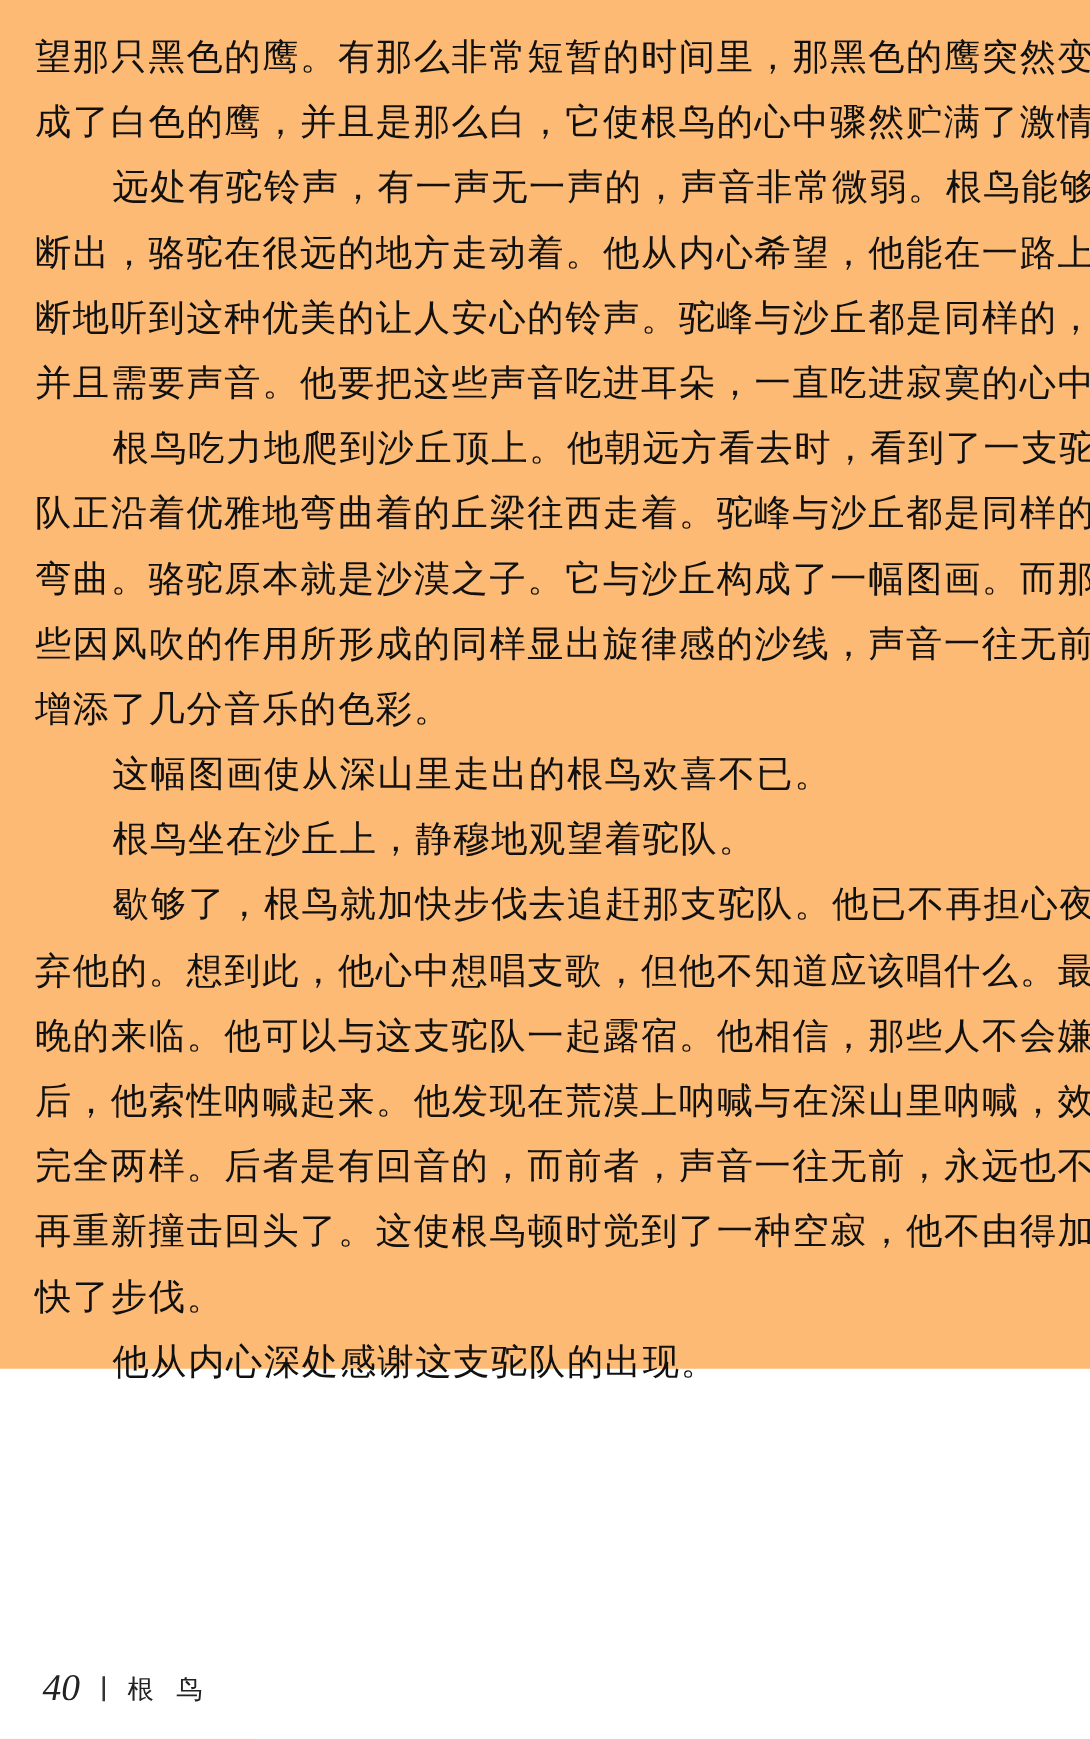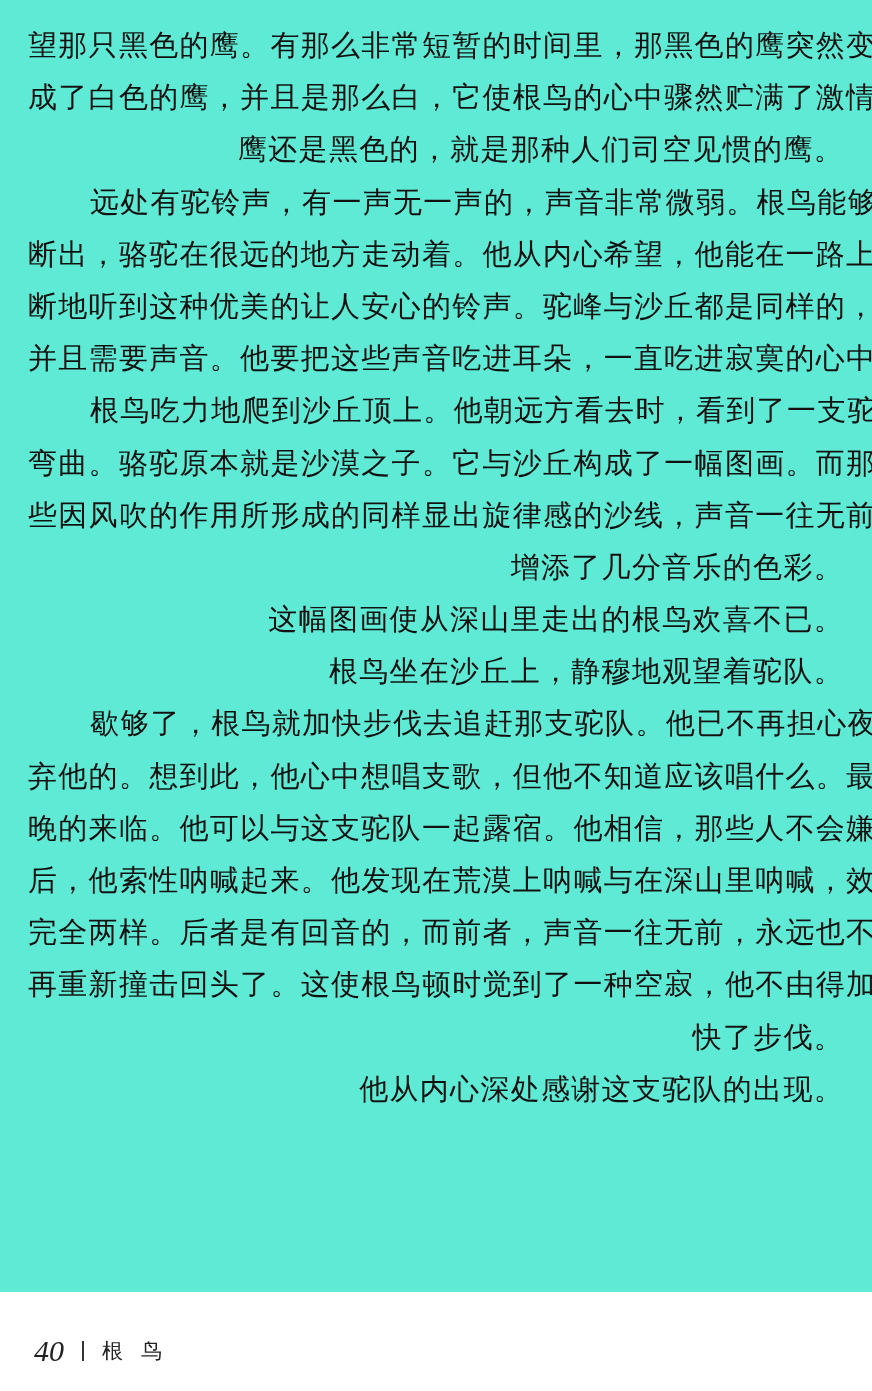--- a/index.html
+++ b/index.html
@@ -1,17 +1,17 @@
 <!DOCTYPE html>
 <html><head>
 <meta charset="utf-8">
 <style>
   html, body { margin: 0; padding: 0; background: #ffffff; }
   body { width: 872px; height: 1391px; position: relative; overflow: hidden; }
-  .page { position: absolute; left: 0; top: 0; width: 872px; height: 1292px; background: #5eead4; text-align: right; }
+  .page { position: absolute; left: 0; top: 0; width: 872px; height: 1095px; background: #fdba74; }
   .body-text {
     position: absolute; left: 28px; top: 19px; width: 816px;
     font-family: "DejaVu Serif", "Liberation Serif", serif;
     font-size: 29px; color: #111;
   }
   .line {
     height: 52.2px; line-height: 52px; white-space: nowrap;
     letter-spacing: 1.3px;
   }
   .line.indent { padding-left: 62px; }
@@ -24,26 +24,26 @@
   .divider { width: 2px; height: 20px; background: #333; margin: 0 18px 0 18px; }
   .running-title { font-family: "DejaVu Sans", sans-serif; font-size: 21px; letter-spacing: 18px; }
 </style>
 </head>
 <body>
 
 <div class="page">
   <div class="body-text" id="body">
       <div class="line">望那只黑色的鹰。有那么非常短暂的时间里，那黑色的鹰突然变</div>
       <div class="line">成了白色的鹰，并且是那么白，它使根鸟的心中骤然贮满了激情。</div>
-      <div class="line indent">鹰还是黑色的，就是那种人们司空见惯的鹰。</div>
       <div class="line indent">远处有驼铃声，有一声无一声的，声音非常微弱。根鸟能够判</div>
       <div class="line">断出，骆驼在很远的地方走动着。他从内心希望，他能在一路上不</div>
       <div class="line">断地听到这种优美的让人安心的铃声。驼峰与沙丘都是同样的，</div>
       <div class="line">并且需要声音。他要把这些声音吃进耳朵，一直吃进寂寞的心中。</div>
       <div class="line indent">根鸟吃力地爬到沙丘顶上。他朝远方看去时，看到了一支驼</div>
+      <div class="line">队正沿着优雅地弯曲着的丘梁往西走着。驼峰与沙丘都是同样的</div>
       <div class="line">弯曲。骆驼原本就是沙漠之子。它与沙丘构成了一幅图画。而那</div>
       <div class="line">些因风吹的作用所形成的同样显出旋律感的沙线，声音一往无前</div>
       <div class="line">增添了几分音乐的色彩。</div>
       <div class="line indent">这幅图画使从深山里走出的根鸟欢喜不已。</div>
       <div class="line indent">根鸟坐在沙丘上，静穆地观望着驼队。</div>
       <div class="line indent">歇够了，根鸟就加快步伐去追赶那支驼队。他已不再担心夜</div>
       <div class="line">弃他的。想到此，他心中想唱支歌，但他不知道应该唱什么。最</div>
       <div class="line">晚的来临。他可以与这支驼队一起露宿。他相信，那些人不会嫌</div>
       <div class="line">后，他索性呐喊起来。他发现在荒漠上呐喊与在深山里呐喊，效果</div>
       <div class="line">完全两样。后者是有回音的，而前者，声音一往无前，永远也不能</div>

